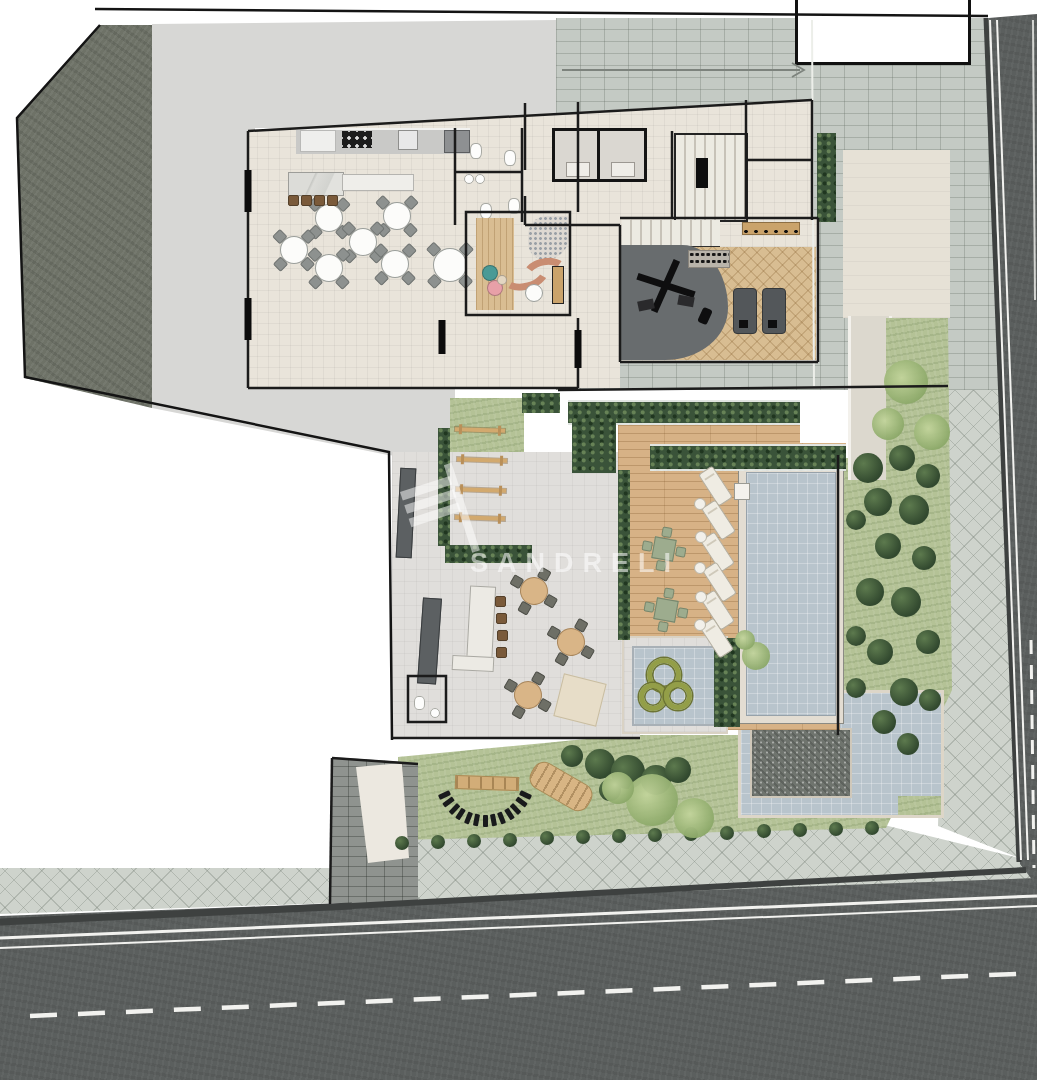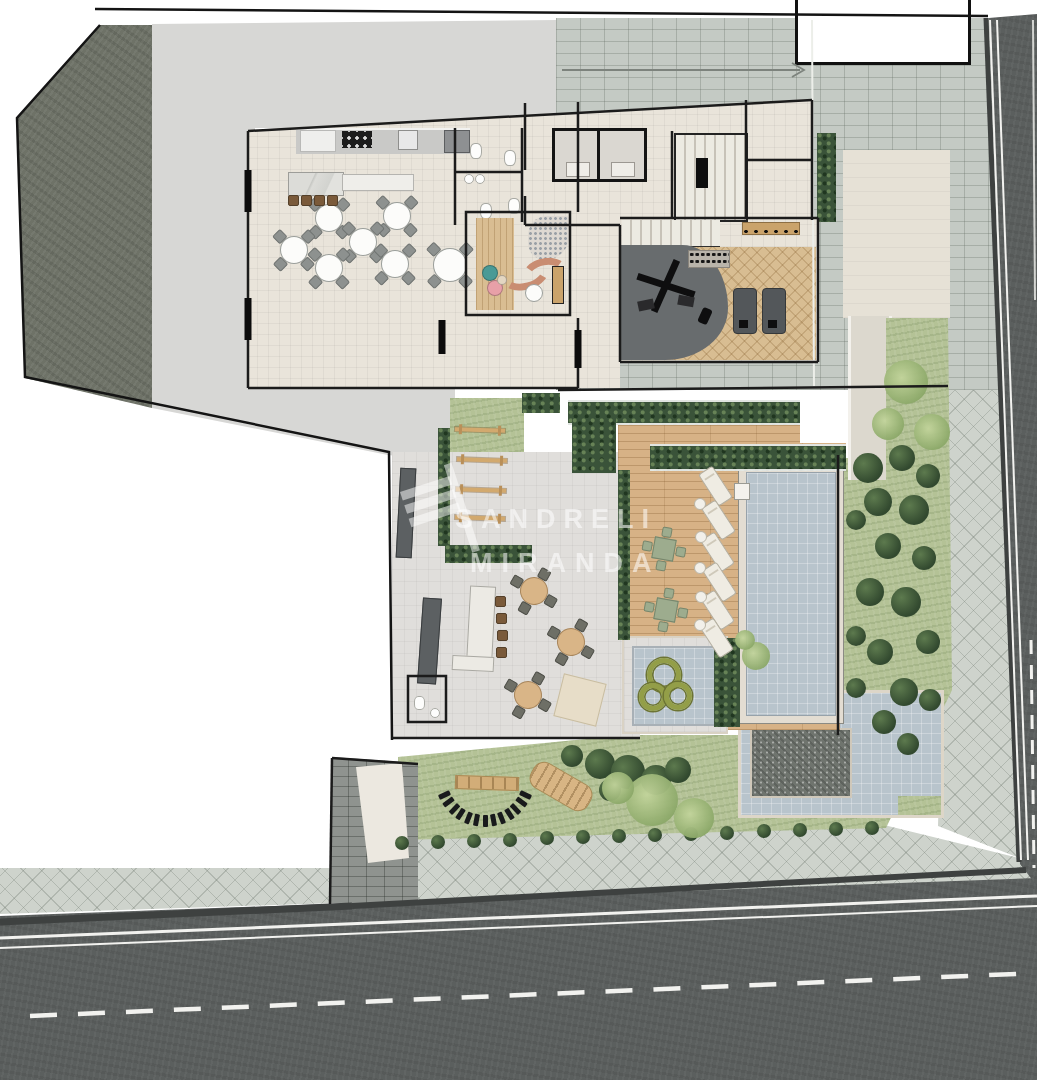--- a/index.html
+++ b/index.html
@@ -442,15 +442,14 @@
     </g>
 
     <g transform="translate(400,492) rotate(-18)" fill="rgba(255,255,255,.5)">
       <rect x="0" y="0" width="52" height="9"></rect>
         <rect x="0" y="14" width="52" height="9"></rect>
       <rect x="0" y="28" width="52" height="9"></rect>
         <rect x="50" y="-12" width="8" height="92"></rect>
     </g>
   </svg>
 
-  <div class="wm-text" style="left:455px;top:506px;">SANDRELI</div>
-  <div class="wm-text" style="left:470px;top:550px;letter-spacing:9px;">MIRANDA</div>
+  <div class="wm-text" style="left:470px;top:550px;letter-spacing:9px;">SANDRELI</div>
 </div>
 
 </body></html>

